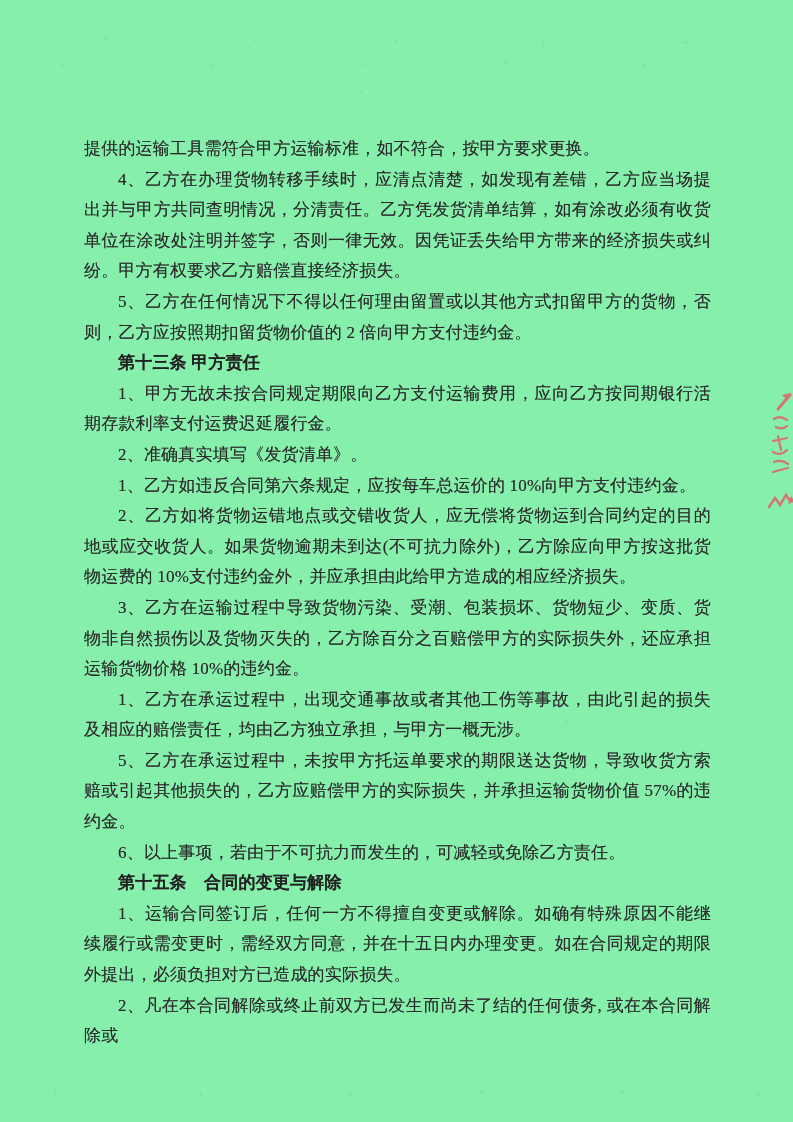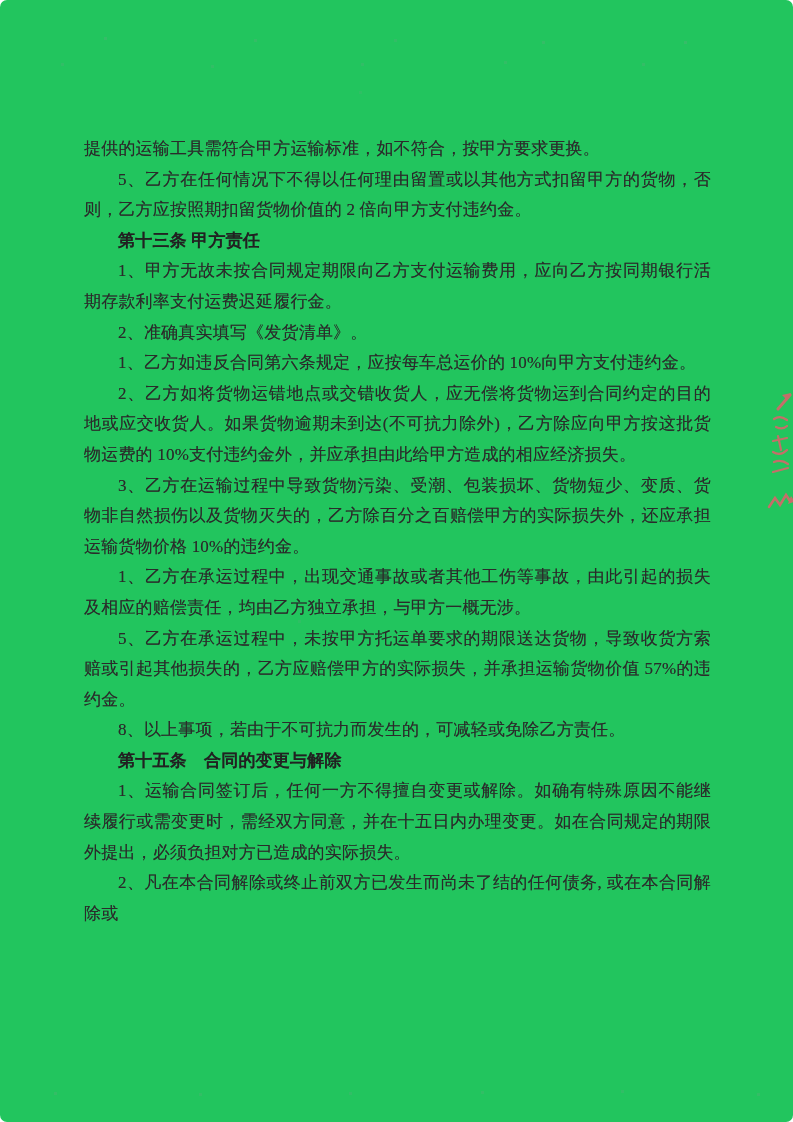--- a/index.html
+++ b/index.html
@@ -4,22 +4,21 @@
 <style>
   html, body { margin: 0; padding: 0; }
   body {
     width: 793px; height: 1122px;
     position: relative; overflow: hidden;
     background: #ffffff;
     font-family: "Liberation Serif", "DejaVu Serif", serif;
   }
   .page {
     position: absolute; inset: 0;
-    background: #22c55e;
-    border-radius: 7px;
+    background: #86efac;
   }
   
   .noise {
     position: absolute; top: 0; left: 0; width: 1px; height: 1px;
     background: transparent;
     box-shadow:
       105px 38px 0 1px rgba(150,150,150,.18),
       255px 40px 0 1px rgba(150,150,150,.16),
       395px 40px 0 1px rgba(150,150,150,.15),
       543px 42px 0 1px rgba(150,150,150,.16),
@@ -59,30 +58,31 @@
   }
 </style>
 </head>
 <body>
 
 <div class="page">
   <div class="noise"></div>
 
   <div class="contract">
       <p class="continuation">提供的运输工具需符合甲方运输标准，如不符合，按甲方要求更换。</p>
+      <p class="body">4、乙方在办理货物转移手续时，应清点清楚，如发现有差错，乙方应当场提出并与甲方共同查明情况，分清责任。乙方凭发货清单结算，如有涂改必须有收货单位在涂改处注明并签字，否则一律无效。因凭证丢失给甲方带来的经济损失或纠纷。甲方有权要求乙方赔偿直接经济损失。</p>
       <p class="body">5、乙方在任何情况下不得以任何理由留置或以其他方式扣留甲方的货物，否则，乙方应按照期扣留货物价值的 2 倍向甲方支付违约金。</p>
       <p class="heading">第十三条 甲方责任</p>
       <p class="body">1、甲方无故未按合同规定期限向乙方支付运输费用，应向乙方按同期银行活期存款利率支付运费迟延履行金。</p>
       <p class="body">2、准确真实填写《发货清单》。</p>
       <p class="body">1、乙方如违反合同第六条规定，应按每车总运价的 10%向甲方支付违约金。</p>
       <p class="body">2、乙方如将货物运错地点或交错收货人，应无偿将货物运到合同约定的目的地或应交收货人。如果货物逾期未到达(不可抗力除外)，乙方除应向甲方按这批货物运费的 10%支付违约金外，并应承担由此给甲方造成的相应经济损失。</p>
       <p class="body">3、乙方在运输过程中导致货物污染、受潮、包装损坏、货物短少、变质、货物非自然损伤以及货物灭失的，乙方除百分之百赔偿甲方的实际损失外，还应承担运输货物价格 10%的违约金。</p>
       <p class="body">1、乙方在承运过程中，出现交通事故或者其他工伤等事故，由此引起的损失及相应的赔偿责任，均由乙方独立承担，与甲方一概无涉。</p>
       <p class="body">5、乙方在承运过程中，未按甲方托运单要求的期限送达货物，导致收货方索赔或引起其他损失的，乙方应赔偿甲方的实际损失，并承担运输货物价值 57%的违约金。</p>
-      <p class="body">8、以上事项，若由于不可抗力而发生的，可减轻或免除乙方责任。</p>
+      <p class="body">6、以上事项，若由于不可抗力而发生的，可减轻或免除乙方责任。</p>
       <p class="heading">第十五条　合同的变更与解除</p>
       <p class="body">1、运输合同签订后，任何一方不得擅自变更或解除。如确有特殊原因不能继续履行或需变更时，需经双方同意，并在十五日内办理变更。如在合同规定的期限外提出，必须负担对方已造成的实际损失。</p>
       <p class="body">2、凡在本合同解除或终止前双方已发生而尚未了结的任何债务, 或在本合同解除或</p>
     </div>
 
   <svg class="red-note" viewBox="0 0 28 125" xmlns="http://www.w3.org/2000/svg">
     <g fill="none" stroke-width="2.2" stroke-linecap="round" opacity="0.85" stroke="#e2606b">
       <path d="M25 4 L13 18" stroke-width="3"></path>
       <path d="M26 2 l-9 2 5.5 5.5 z" stroke="none" fill="#e2606b"></path>
       <path d="M9 28 c4 -3 9 -2 13 1"></path>

